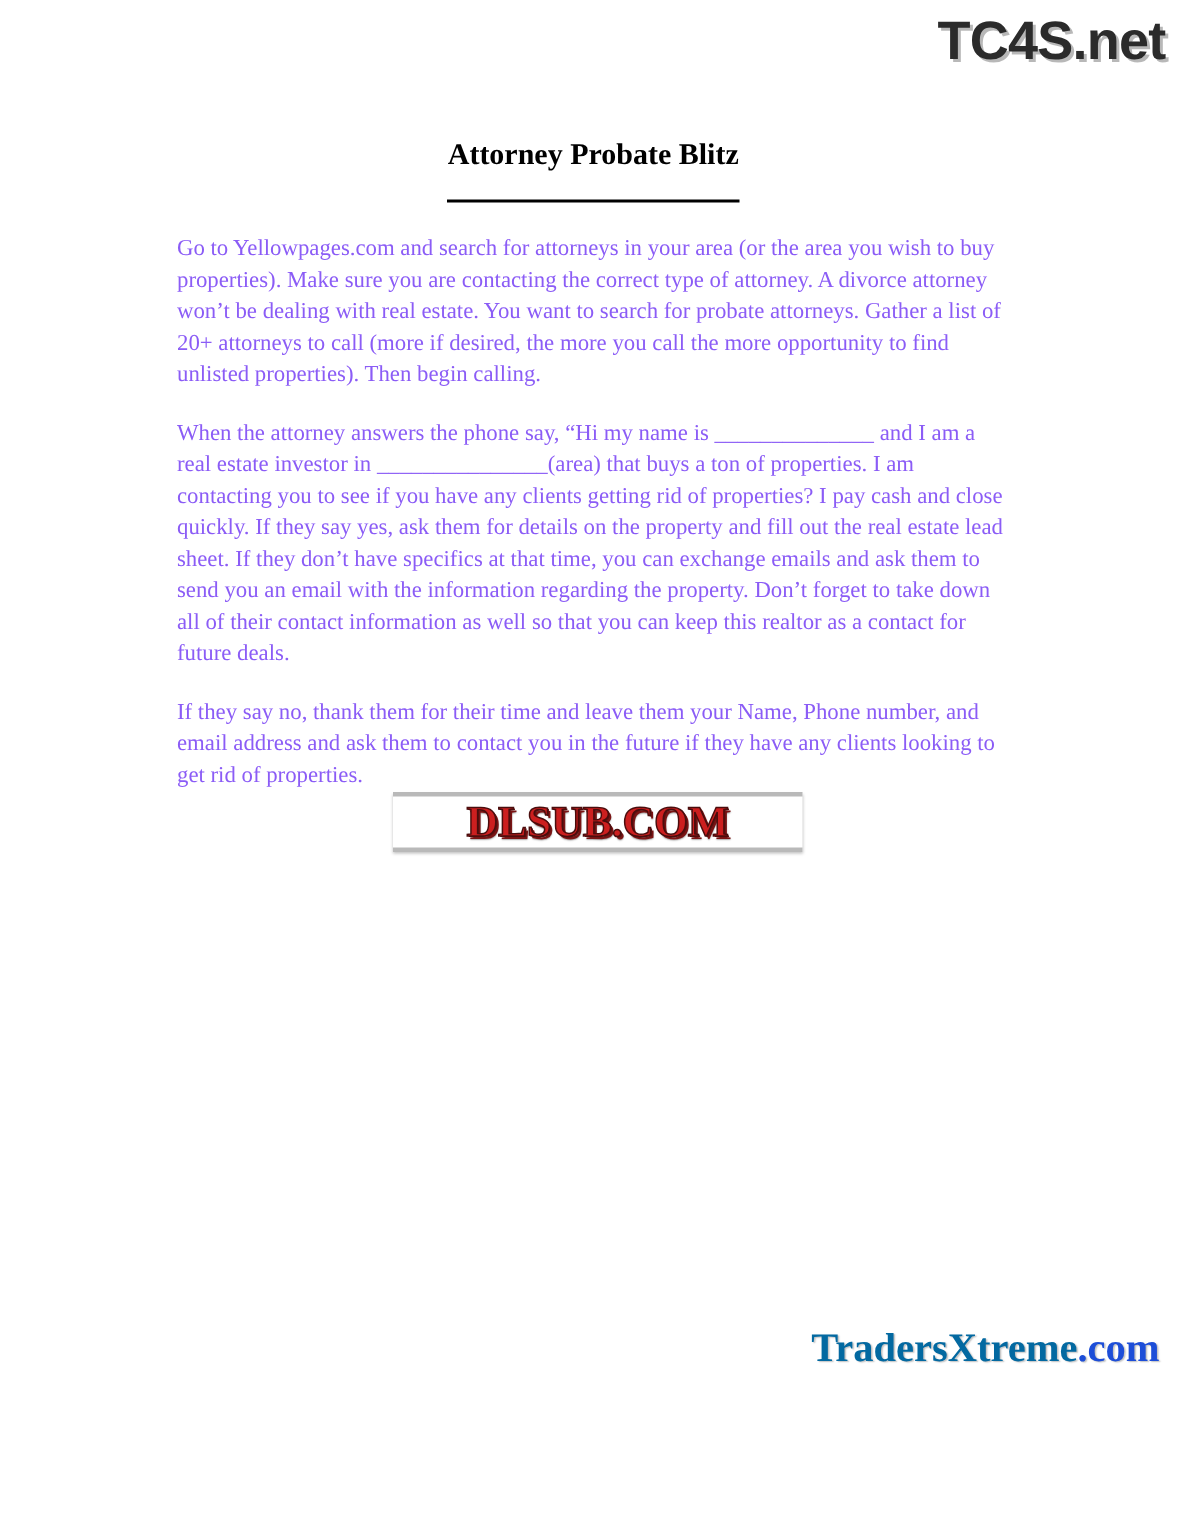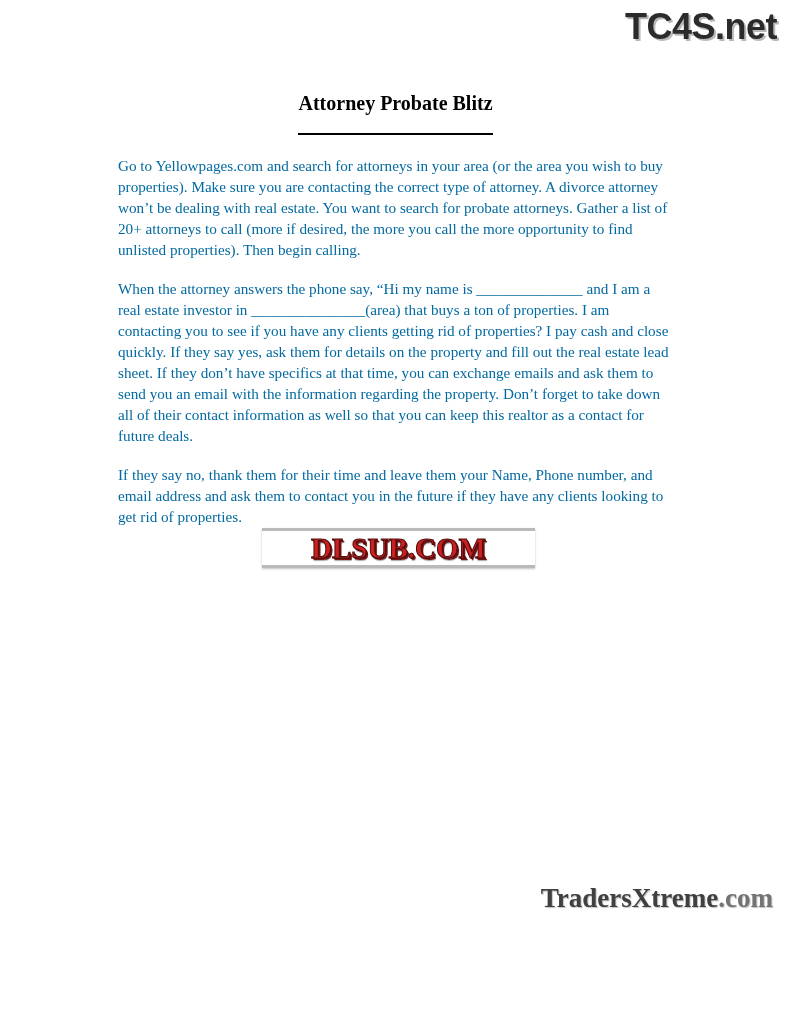--- a/index.html
+++ b/index.html
@@ -56,21 +56,21 @@
   }
 
   
   .body-text {
     position: absolute;
     left: 118px;
     top: 155px;
     width: 558px;
     font-size: 15.2px;
     line-height: 21px;
-    color: #0369a1;
+    color: #8b5cf6;
     text-align: left;
   }
   .body-text p {
     margin: 0 0 18px 0;
   }
   .body-text p:last-child {
     margin-bottom: 0;
   }
 
   
@@ -108,24 +108,24 @@
     position: absolute;
     bottom: 14px;
     right: 18px;
     font-family: "Liberation Serif", serif;
     font-weight: bold;
     font-size: 27px;
     white-space: nowrap;
     text-shadow: 1px 1px 1px rgba(0,0,0,0.25);
   }
   .brand-bottom .part-red {
-    color: #404040;
+    color: #0369a1;
   }
   .brand-bottom .part-dark {
-    color: #737373;
+    color: #1d4ed8;
   }
 </style>
 </head>
 <body>
 
 <div class="page">
 
   <div class="brand-top">TC4S.net</div>
 
   <div class="doc-title">

